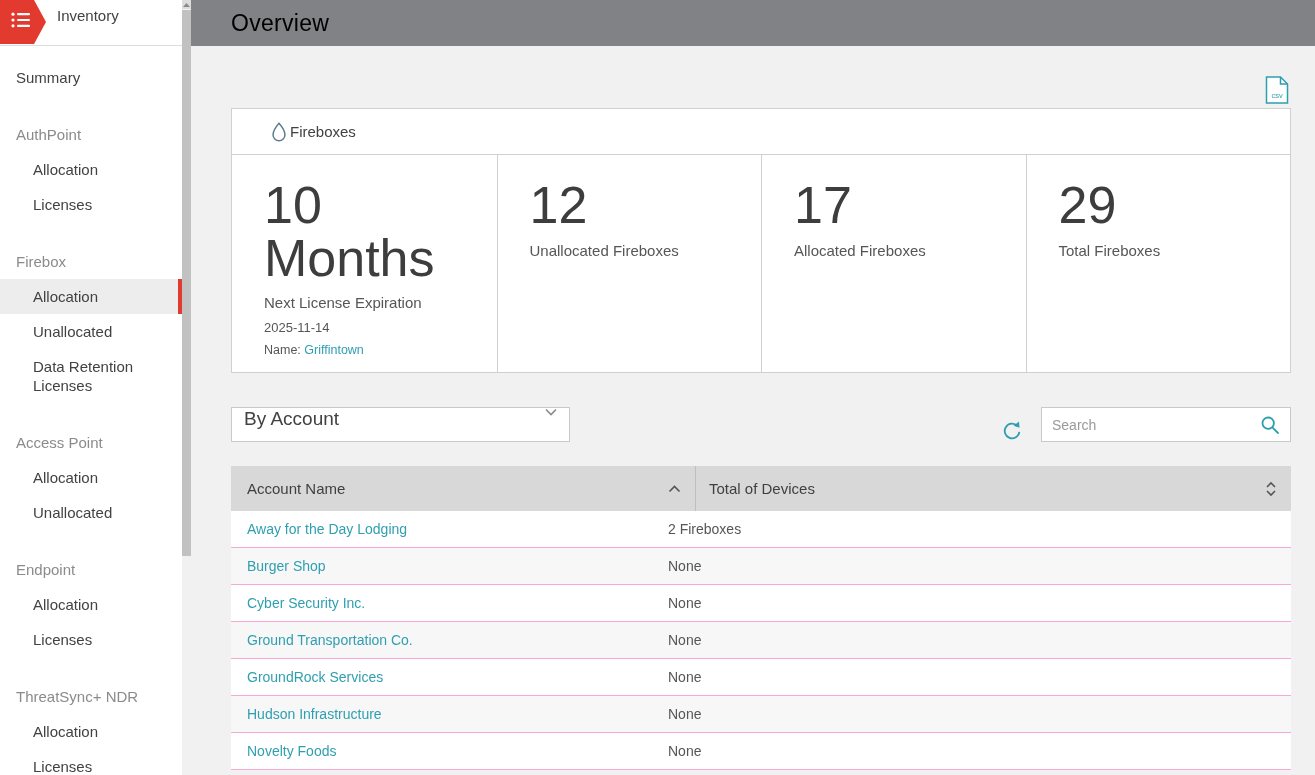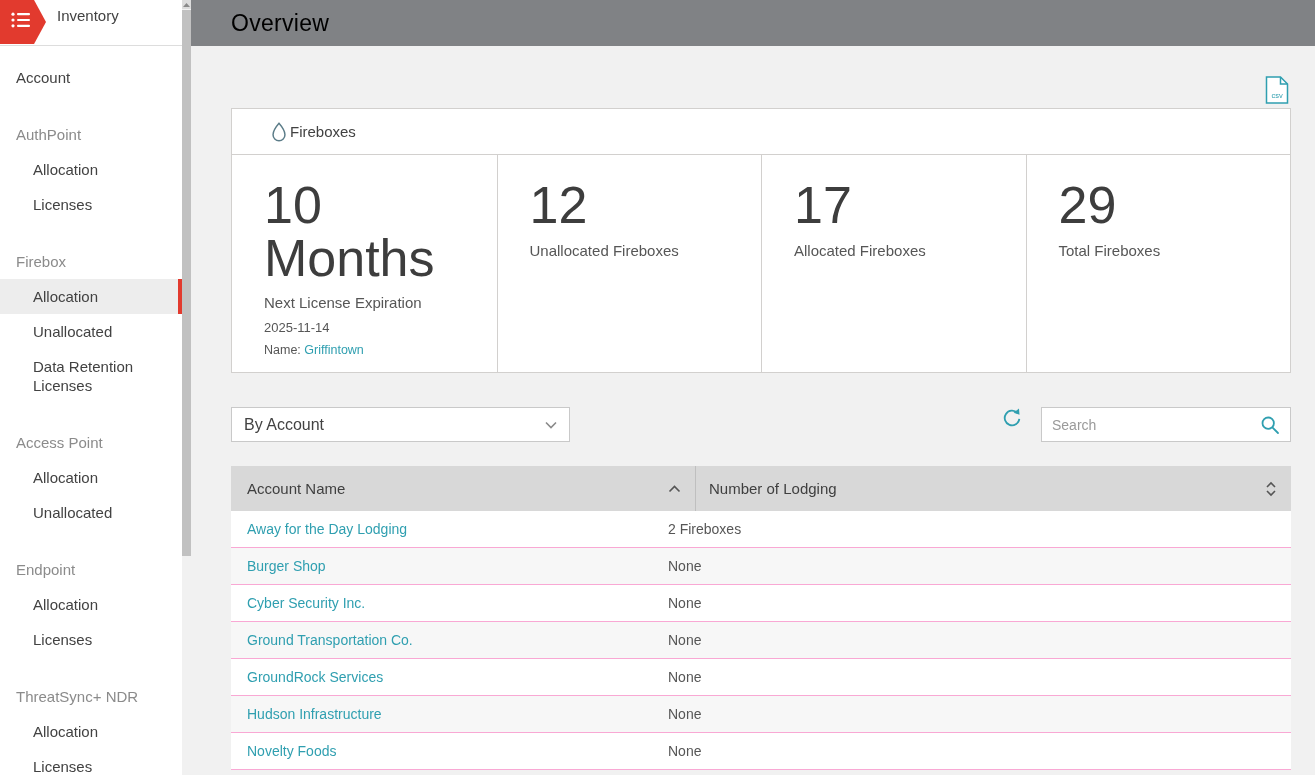--- a/index.html
+++ b/index.html
@@ -51,24 +51,24 @@
   .stat-cell{width:25%;padding:24px 28px 0 32px;border-left:1px solid var(--card-border);}
   .stat-cell:first-child{border-left:none;}
   .stat-value{font-size:52px;line-height:1.02;font-weight:400;color:#3d3d3d;}
   .stat-label{margin-top:9px;font-size:15px;color:var(--text-mid);}
   .stat-cell.simple .stat-label{margin-top:10px;}
   .stat-date{margin-top:9px;font-size:13px;color:var(--text-mid);}
   .stat-name{margin-top:8px;font-size:12.5px;color:var(--text-mid);}
   .link{color:var(--link-teal);text-decoration:none;cursor:pointer;}
   
   .filter-row{display:flex;align-items:center;justify-content:space-between;margin:34px 24px 0 40px;}
-  .select{width:339px;height:35px;background:#fff;border:1px solid #c9c9c9;display:flex;align-items:center;
-    padding:0 12px;font-size:16px;color:var(--text-dark);cursor:pointer;}
+  .select{width:339px;height:35px;background:#fff;border:1px solid #c9c9c9;display:flex;align-items:flex-start;
+    padding:0 12px;font-size:19px;color:var(--text-dark);cursor:pointer;}
   .select .chev{margin-left:auto;display:flex;align-items:center;}
-  .right-group{display:flex;align-items:flex-start;gap:18px;}
+  .right-group{display:flex;align-items:flex-end;gap:18px;}
   .refresh-btn{width:22px;height:22px;cursor:pointer;color:var(--link-teal);display:flex;align-items:center;}
   .search-box{width:250px;height:35px;background:#fff;border:1px solid #c9c9c9;display:flex;align-items:center;padding:0 10px;}
   .search-box input{border:none;outline:none;flex:1;font-size:14px;color:var(--text-dark);
     font-family:"Liberation Sans",sans-serif;background:transparent;}
   .search-box input::placeholder{color:#9a9a9a;}
   .search-icon{display:flex;align-items:center;color:var(--link-teal);cursor:pointer;}
   
   .table{margin:24px 24px 0 40px;background:#fff;}
   .thead{display:flex;height:45px;background:var(--table-header-bg);}
   .th{display:flex;align-items:center;font-size:15px;color:#3f3f3f;cursor:pointer;}
@@ -96,21 +96,21 @@
           <rect x="6" y="1.1" width="13" height="2.2" rx="1"></rect>
           <rect x="6" y="6.9" width="13" height="2.2" rx="1"></rect>
           <rect x="6" y="12.7" width="13" height="2.2" rx="1"></rect>
         </g>
           </svg>
       </span>
     </div>
     <div class="sidebar-title">Inventory</div>
   </div>
   <div class="nav">
-      <div class="nav-item">Account</div>
+      <div class="nav-item">Summary</div>
       <div class="nav-section">AuthPoint</div>
       <div class="nav-item indent">Allocation</div>
       <div class="nav-item indent">Licenses</div>
       <div class="nav-section">Firebox</div>
       <div class="nav-item indent selected">Allocation</div>
       <div class="nav-item indent">Unallocated</div>
       <div class="nav-item indent">Data Retention Licenses</div>
       <div class="nav-section">Access Point</div>
       <div class="nav-item indent">Allocation</div>
       <div class="nav-item indent">Unallocated</div>
@@ -209,21 +209,21 @@
     <div class="thead">
       <div class="th th-account">
         <span>Account Name</span>
         <span class="sort-icon">
           <svg width="13" height="8" viewBox="0 0 13 8">
               <path d="M1.5 6.5 L6.5 1.5 L11.5 6.5" fill="none" stroke="currentColor" stroke-width="1.6"></path>
             </svg>
         </span>
       </div>
       <div class="th th-devices">
-        <span>Number of Lodging</span>
+        <span>Total of Devices</span>
         <span class="sort-icon">
           <svg width="12" height="16" viewBox="0 0 12 16">
             <path d="M2 6 L6 2 L10 6" fill="none" stroke="currentColor" stroke-width="1.6"></path>
             <path d="M2 10 L6 14 L10 10" fill="none" stroke="currentColor" stroke-width="1.6"></path>
           </svg>
         </span>
       </div>
     </div>
     <div class="tbody">
         <div class="trow">

